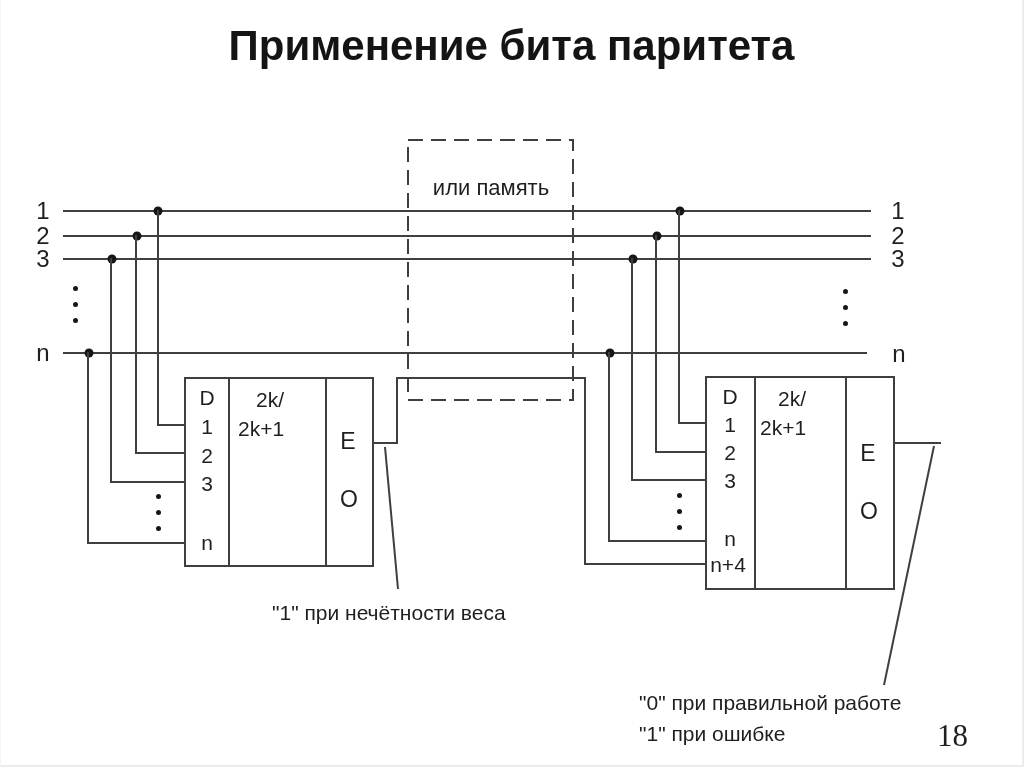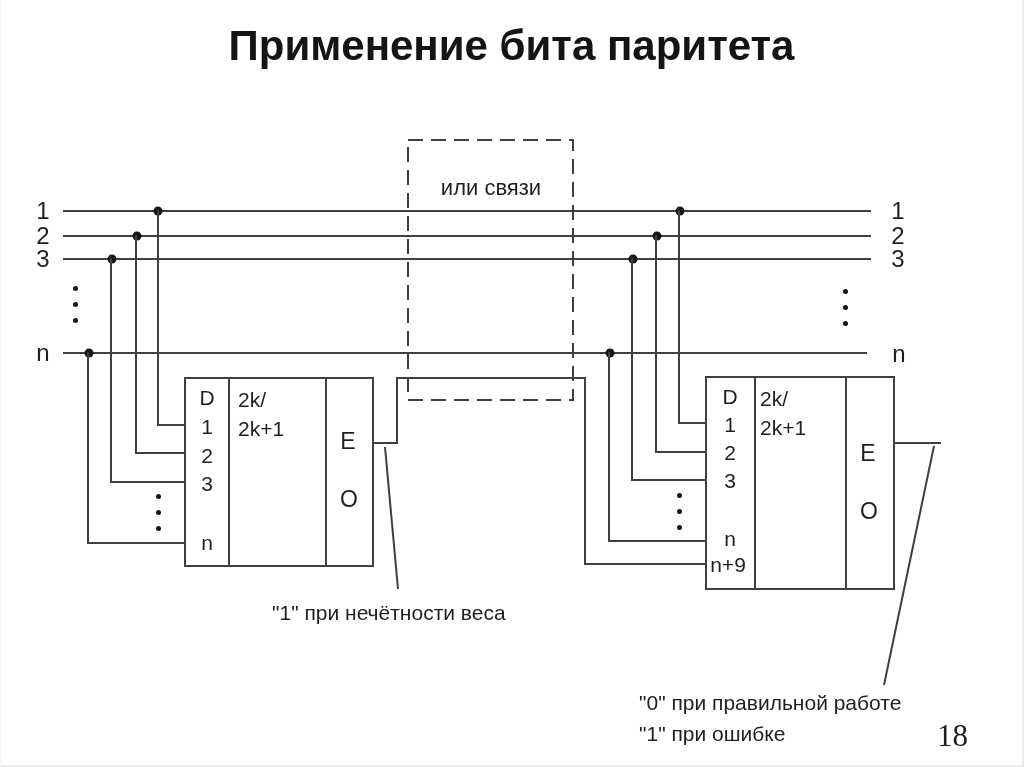--- a/index.html
+++ b/index.html
@@ -22,21 +22,21 @@
   }
   .hline{position:absolute;height:2px;background:var(--line);}
   .vline{position:absolute;width:2px;background:var(--line);}
   .junction{position:absolute;width:9px;height:9px;border-radius:50%;background:#161616;transform:translate(-50%,-50%);}
   .vdots{position:absolute;display:flex;flex-direction:column;gap:11px;}
   .vdots i{width:5px;height:5px;border-radius:50%;background:#161616;}
   .block{position:absolute;border:2px solid var(--line);background:transparent;box-sizing:border-box;}
   .buslabel{position:absolute;font-size:24px;transform:translate(-50%,-50%);line-height:1;}
   .portlabel{position:absolute;font-size:21px;transform:translate(-50%,-50%);line-height:1;}
   .outlabel{position:absolute;font-size:23px;transform:translate(-50%,-50%);line-height:1;}
-  .modetext{position:absolute;font-size:21px;line-height:29px;white-space:pre;}
+  .modetext{position:absolute;font-size:21px;line-height:29px;white-space:pre;text-align:right;}
   .channel-caption{position:absolute;left:407px;top:147px;width:166px;text-align:center;font-size:22px;line-height:27px;}
   .note{position:absolute;font-size:21px;line-height:31px;white-space:nowrap;}
   .title{position:absolute;left:0;right:0;top:22px;text-align:center;font-size:42px;font-weight:bold;color:#141414;}
   .pagenum{position:absolute;left:936px;top:718px;font-family:"Liberation Serif",serif;font-size:31px;}
   svg.overlay{position:absolute;left:0;top:0;pointer-events:none;}
 </style>
 </head>
 <body>
 
 <div id="canvas">
@@ -128,34 +128,34 @@
   <div class="outlabel" style="left:348px;top:499px;">O</div>
 
   <div class="block" style="left:704px;top:376px;width:190px;height:214px;"></div>
   <div class="vline" style="left:753px;top:376px;height:214px;"></div>
   <div class="vline" style="left:844px;top:376px;height:214px;"></div>
   <div class="portlabel" style="left:729px;top:396px;">D</div>
   <div class="portlabel" style="left:729px;top:424px;">1</div>
   <div class="portlabel" style="left:729px;top:452px;">2</div>
   <div class="portlabel" style="left:729px;top:480px;">3</div>
   <div class="portlabel" style="left:729px;top:538px;">n</div>
-  <div class="portlabel" style="left:727px;top:564px;">n+9</div>
+  <div class="portlabel" style="left:727px;top:564px;">n+4</div>
   <div class="modetext" style="left:759px;top:384px;"><span>2k/</span><br><span>2k+1</span></div>
   <div class="outlabel" style="left:867px;top:453px;">E</div>
   <div class="outlabel" style="left:868px;top:511px;">O</div>
 
   <svg class="overlay" width="1024" height="767" viewBox="0 0 1024 767">
     <rect x="407" y="140" width="165" height="260" fill="none" stroke="#3f3f3f" stroke-width="2" stroke-dasharray="15 8"></rect>
     <line x1="384" y1="447" x2="397" y2="589" stroke="#3f3f3f" stroke-width="2"></line>
     <line x1="933" y1="446" x2="883" y2="685" stroke="#3f3f3f" stroke-width="2"></line>
   </svg>
 
   <div class="channel-caption">
     <br>
-    <span>или связи</span>
+    <span>или память</span>
   </div>
 
   <div class="note" style="left:271px;top:597px;">
     <span>"1" при нечётности веса</span><br>
   </div>
   <div class="note" style="left:638px;top:687px;">
     <span>"0" при правильной работе</span><br>
     <span>"1" при ошибке</span>
   </div>
 

